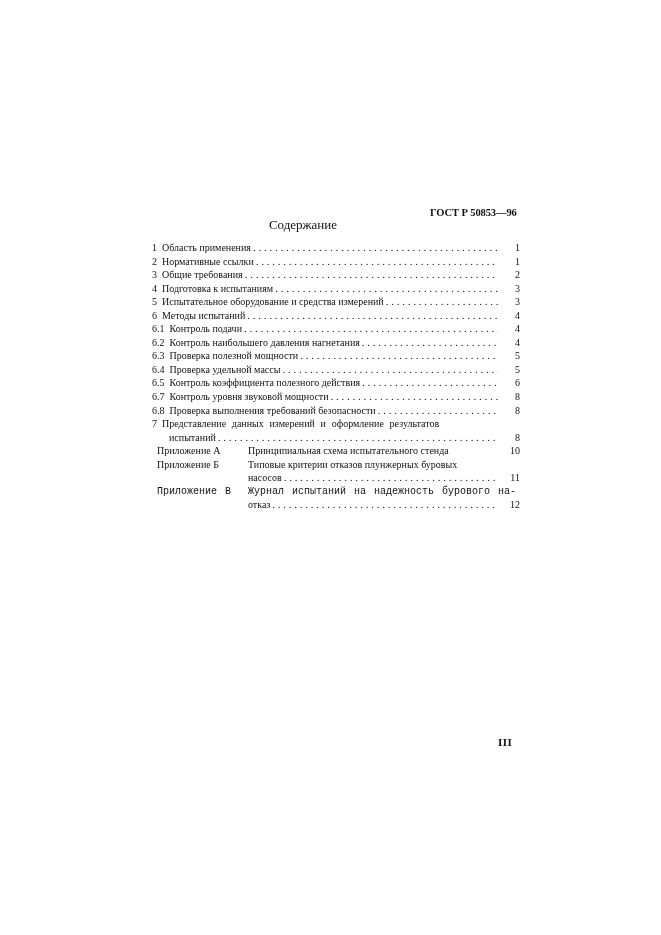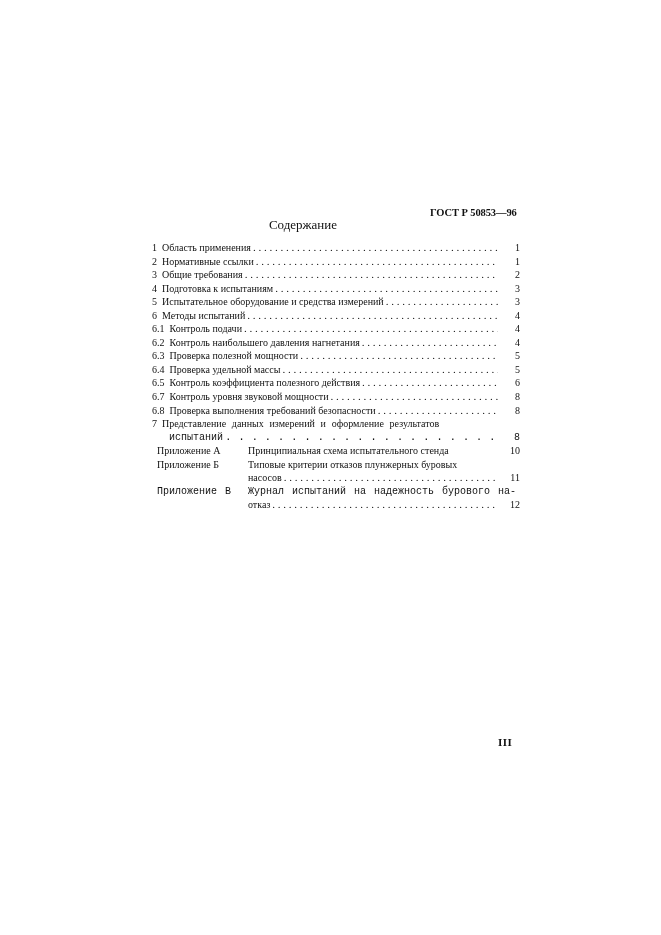--- a/index.html
+++ b/index.html
@@ -12,21 +12,21 @@
   .toc { position: absolute; left: 152px; top: 241px; width: 368px; }
   .toc-line { position: relative; height: 13.55px; line-height: 13.55px; font-size: 10px;
          white-space: nowrap; display: flex; align-items: baseline; }
   .toc-line .label { flex: 0 0 auto; }
   .toc-line .dots { flex: 1 1 auto; overflow: hidden; white-space: nowrap; margin: 0 4px 0 2px;
          letter-spacing: 2.6px; font-size: 11px; }
   .toc-line .dots::before { content: ". . . . . . . . . . . . . . . . . . . . . . . . . . . . . . . . . . . . . . . . . . . . . . . . . . . . . . . . . . . . . . . ."; letter-spacing: 0; }
   .toc-line .page { flex: 0 0 18px; text-align: right; }
   .toc-line.nodots { justify-content: flex-end; }
   .toc-line.nodots .label { width: 100%; }
-  .cont { padding-left: 17px; font-family: Liberation Mono, monospace; }
+  .cont { padding-left: 17px; }
   .app { padding-left: 5px; }
   .app-num { display: inline-block; width: 91px; }
   .app-cont { padding-left: 96px; }
   .page-number { position: absolute; left: 498px; top: 736px; font-size: 11px; font-weight: bold; letter-spacing: 0.5px; }
   .toc-line .num { display: inline-block; margin-right: 5px; }
 </style>
 </head>
 <body>
 
 <div class="page-header">ГОСТ Р 50853—96</div>

